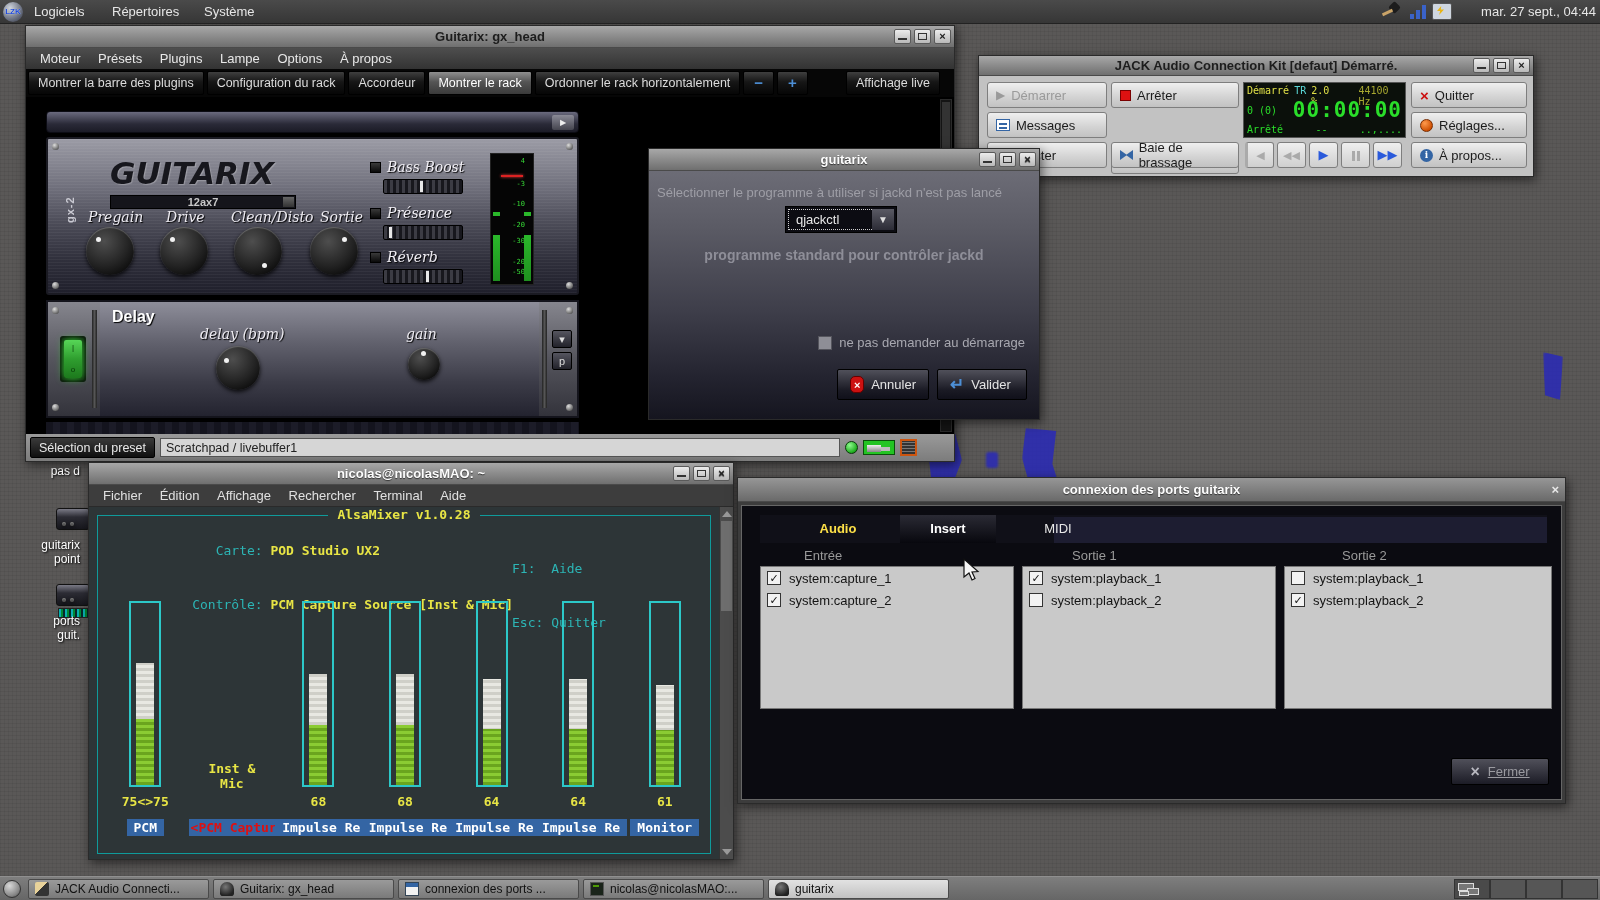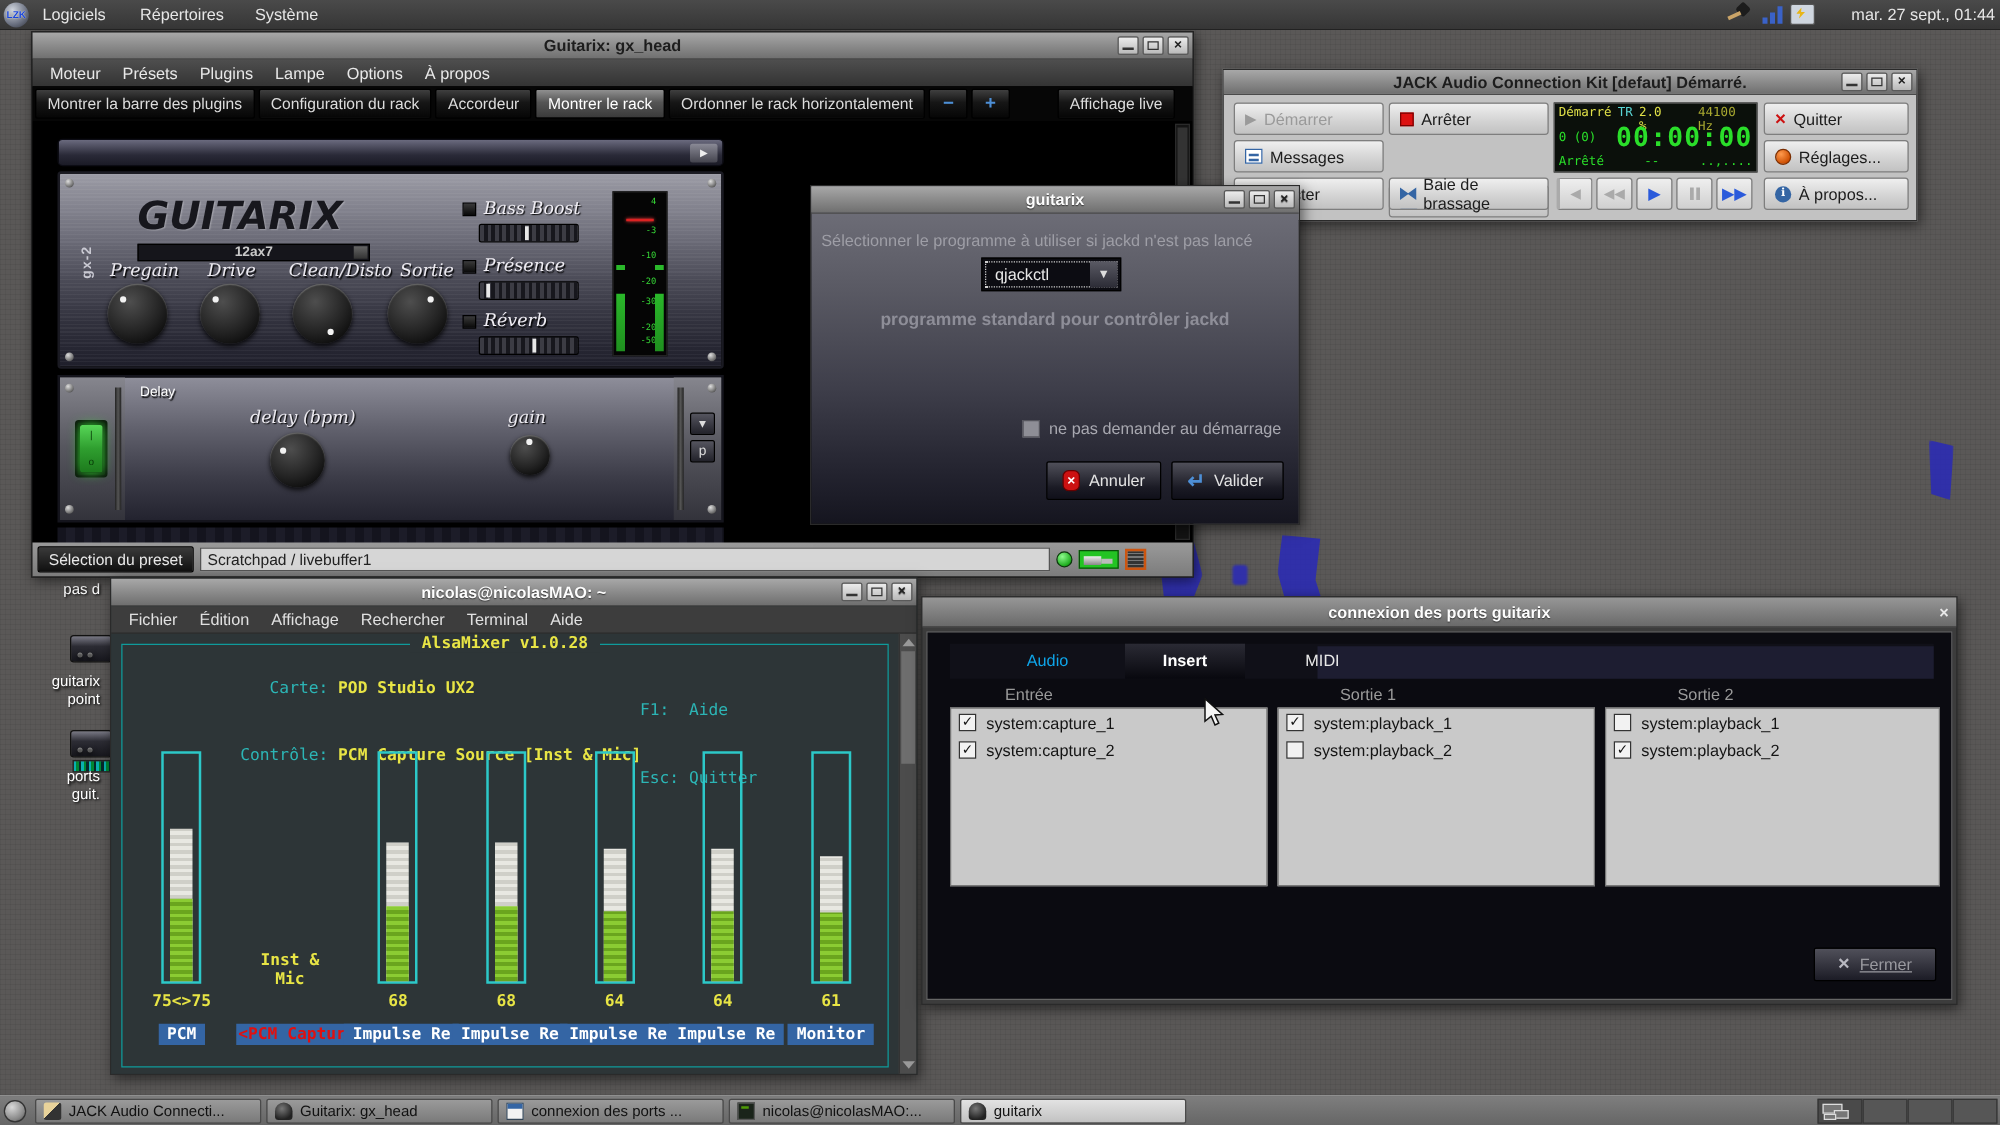--- a/index.html
+++ b/index.html
@@ -110,21 +110,21 @@
 
   #delay{position:absolute;left:20px;top:203px;width:533px;height:118px;border:2px solid #14141c;
     background:linear-gradient(180deg,#8e8e9a,#62626e 35%,#3c3c48 70%,#23232f);}
   .dcap{position:absolute;top:0;bottom:0;width:52px;
     background:linear-gradient(180deg,#86868e,#55555d 50%,#33333b);}
   .dcap.r{width:38px;right:0;}
   .dcap .rail{position:absolute;top:8px;bottom:8px;width:5px;background:linear-gradient(90deg,#222,#555,#222);}
   #pwr{position:absolute;left:12px;top:34px;width:26px;height:46px;background:#0d1f0d;border:2px solid #0a120a;border-radius:3px;}
   #pwr .in{position:absolute;inset:2px;background:linear-gradient(#57d657,#2f9e2f 50%,#1d7a1d);box-shadow:0 0 9px #3ad63a;border-radius:2px;}
   #pwr .io{position:absolute;left:0;right:0;color:#073807;font-size:8px;text-align:center;line-height:8px;}
-  #delay-name{position:absolute;left:64px;top:6px;color:#fff;font-size:11px;font-weight:normal;text-shadow:1px 1px 1px #000;}
+  #delay-name{position:absolute;left:64px;top:6px;color:#fff;font-size:16px;font-weight:bold;text-shadow:1px 1px 1px #000;}
   .mini-btn{position:absolute;right:5px;width:20px;height:18px;background:linear-gradient(#55555f,#22222a);
     border:1px solid #000;color:#ddd;font-size:11px;text-align:center;line-height:17px;border-radius:2px;}
   #understrip{position:absolute;left:20px;top:325px;width:533px;height:14px;
     background:repeating-linear-gradient(90deg,#14141e 0 7px,#1c1c28 7px 14px);}
 
   #presetbar{position:absolute;left:0;right:0;bottom:0;height:27px;
     background:linear-gradient(#9a9a9a,#7c7c7c);display:flex;align-items:center;gap:5px;padding:0 4px;}
   #presetlab{height:21px;background:linear-gradient(#3a3a3a,#101010);border:1px solid #000;
     color:#e8e8e8;font-size:12.5px;padding:0 8px;line-height:20px;border-radius:2px;white-space:nowrap;}
   #presetfield{height:19px;flex:0 0 680px;background:#d6d6d6;border:1px solid #555;
@@ -222,21 +222,21 @@
   .am-lbl.sel span{color:#e01010;padding:1px 2px;}
 
   
   #ports{left:737px;top:477px;width:829px;height:327px;z-index:25;background:#3c3c3c;}
   #ports .titlebar{height:24px;line-height:23px;background:linear-gradient(#969696,#6a6a6a);}
   #ports-x{position:absolute;right:6px;top:4px;color:#e8e8e8;font-weight:bold;font-size:13px;}
   #ports-body{position:absolute;left:3px;right:3px;top:27px;bottom:3px;background:#0b0b11;border:1px solid #666;}
   #tabs{position:absolute;left:18px;top:9px;right:14px;height:28px;background:#101018;}
   #tabs .strip{position:absolute;left:294px;right:0;top:2px;bottom:0;background:#1d1d31;}
   .tab{position:absolute;top:0;width:96px;height:28px;text-align:center;line-height:28px;font-size:13px;}
-  .tab.dis{color:#0ea5e9;}
+  .tab.dis{color:#fde047;font-weight:bold;}
   .tab.on{color:#fff;font-weight:bold;background:linear-gradient(#2a2a34,#08080e);}
   .tab.off{color:#e8e8e8;}
   .col-head{position:absolute;top:42px;color:#9a9a9a;font-size:13px;}
   .plist{position:absolute;top:60px;height:143px;background:#c9c9c9;border:1px solid #777;}
   .pitem{height:22px;display:flex;align-items:center;gap:8px;padding-left:6px;
     color:#141414;font-size:13px;}
   .pcb{width:14px;height:14px;background:#f2f2f2;border:1px solid #333;
     font-size:11px;line-height:13px;text-align:center;color:#111;}
   #fermer{position:absolute;right:12px;bottom:14px;width:98px;height:27px;
     background:linear-gradient(#50505a,#1c1c26);border:1px solid #000;border-radius:2px;
@@ -308,21 +308,21 @@
       <div class="s"></div>
     </div>
   <div style="position:absolute;right:172px;top:4px;width:18px;height:15px;">
     <div class="sig" style="left:0;height:5px;"></div>
     <div class="sig" style="left:6px;height:9px;"></div>
     <div class="sig" style="left:12px;height:14px;"></div>
   </div>
   <div id="battico">
       <div class="bolt"></div>
     </div>
-  <span id="clock">mar. 27 sept., 01:44</span>
+  <span id="clock">mar. 27 sept., 04:44</span>
 </div>
 
 <div class="win" id="gx">
   <div class="titlebar">
     <span>Guitarix: gx_head</span>
     <span class="tbtns">
       <span class="tb">
           <span class="bar"></span>
         </span>
       <span class="tb">

